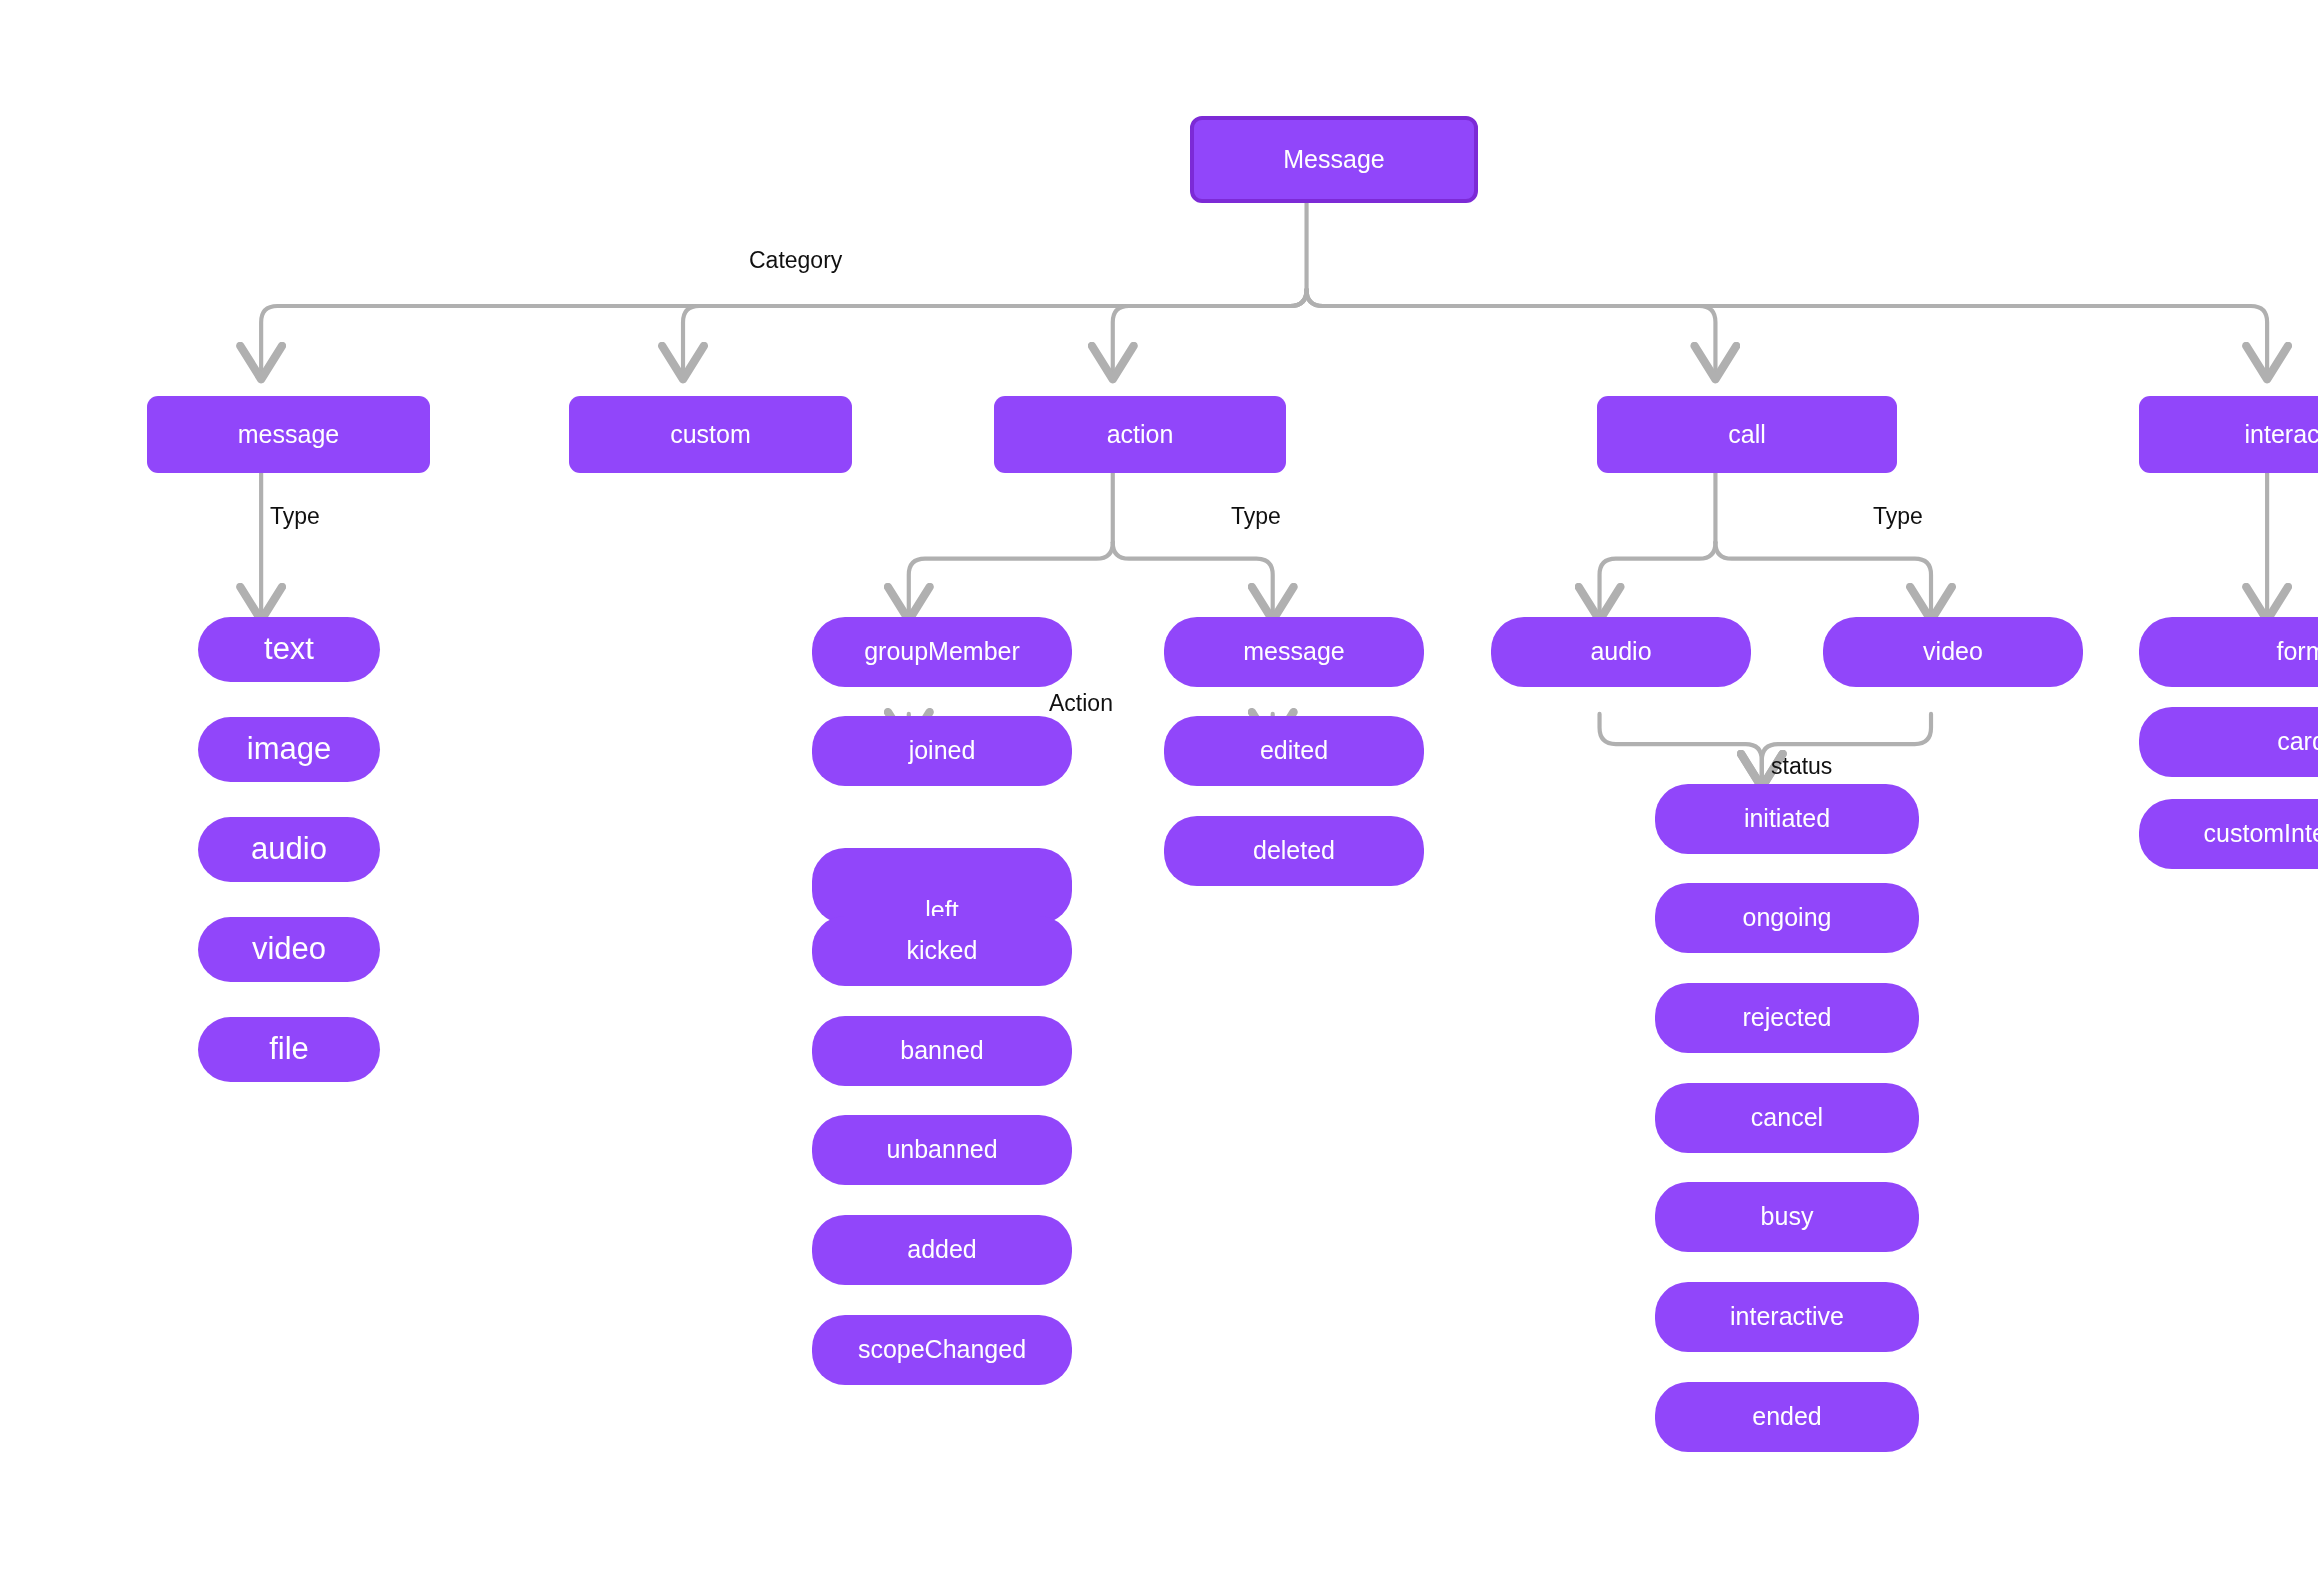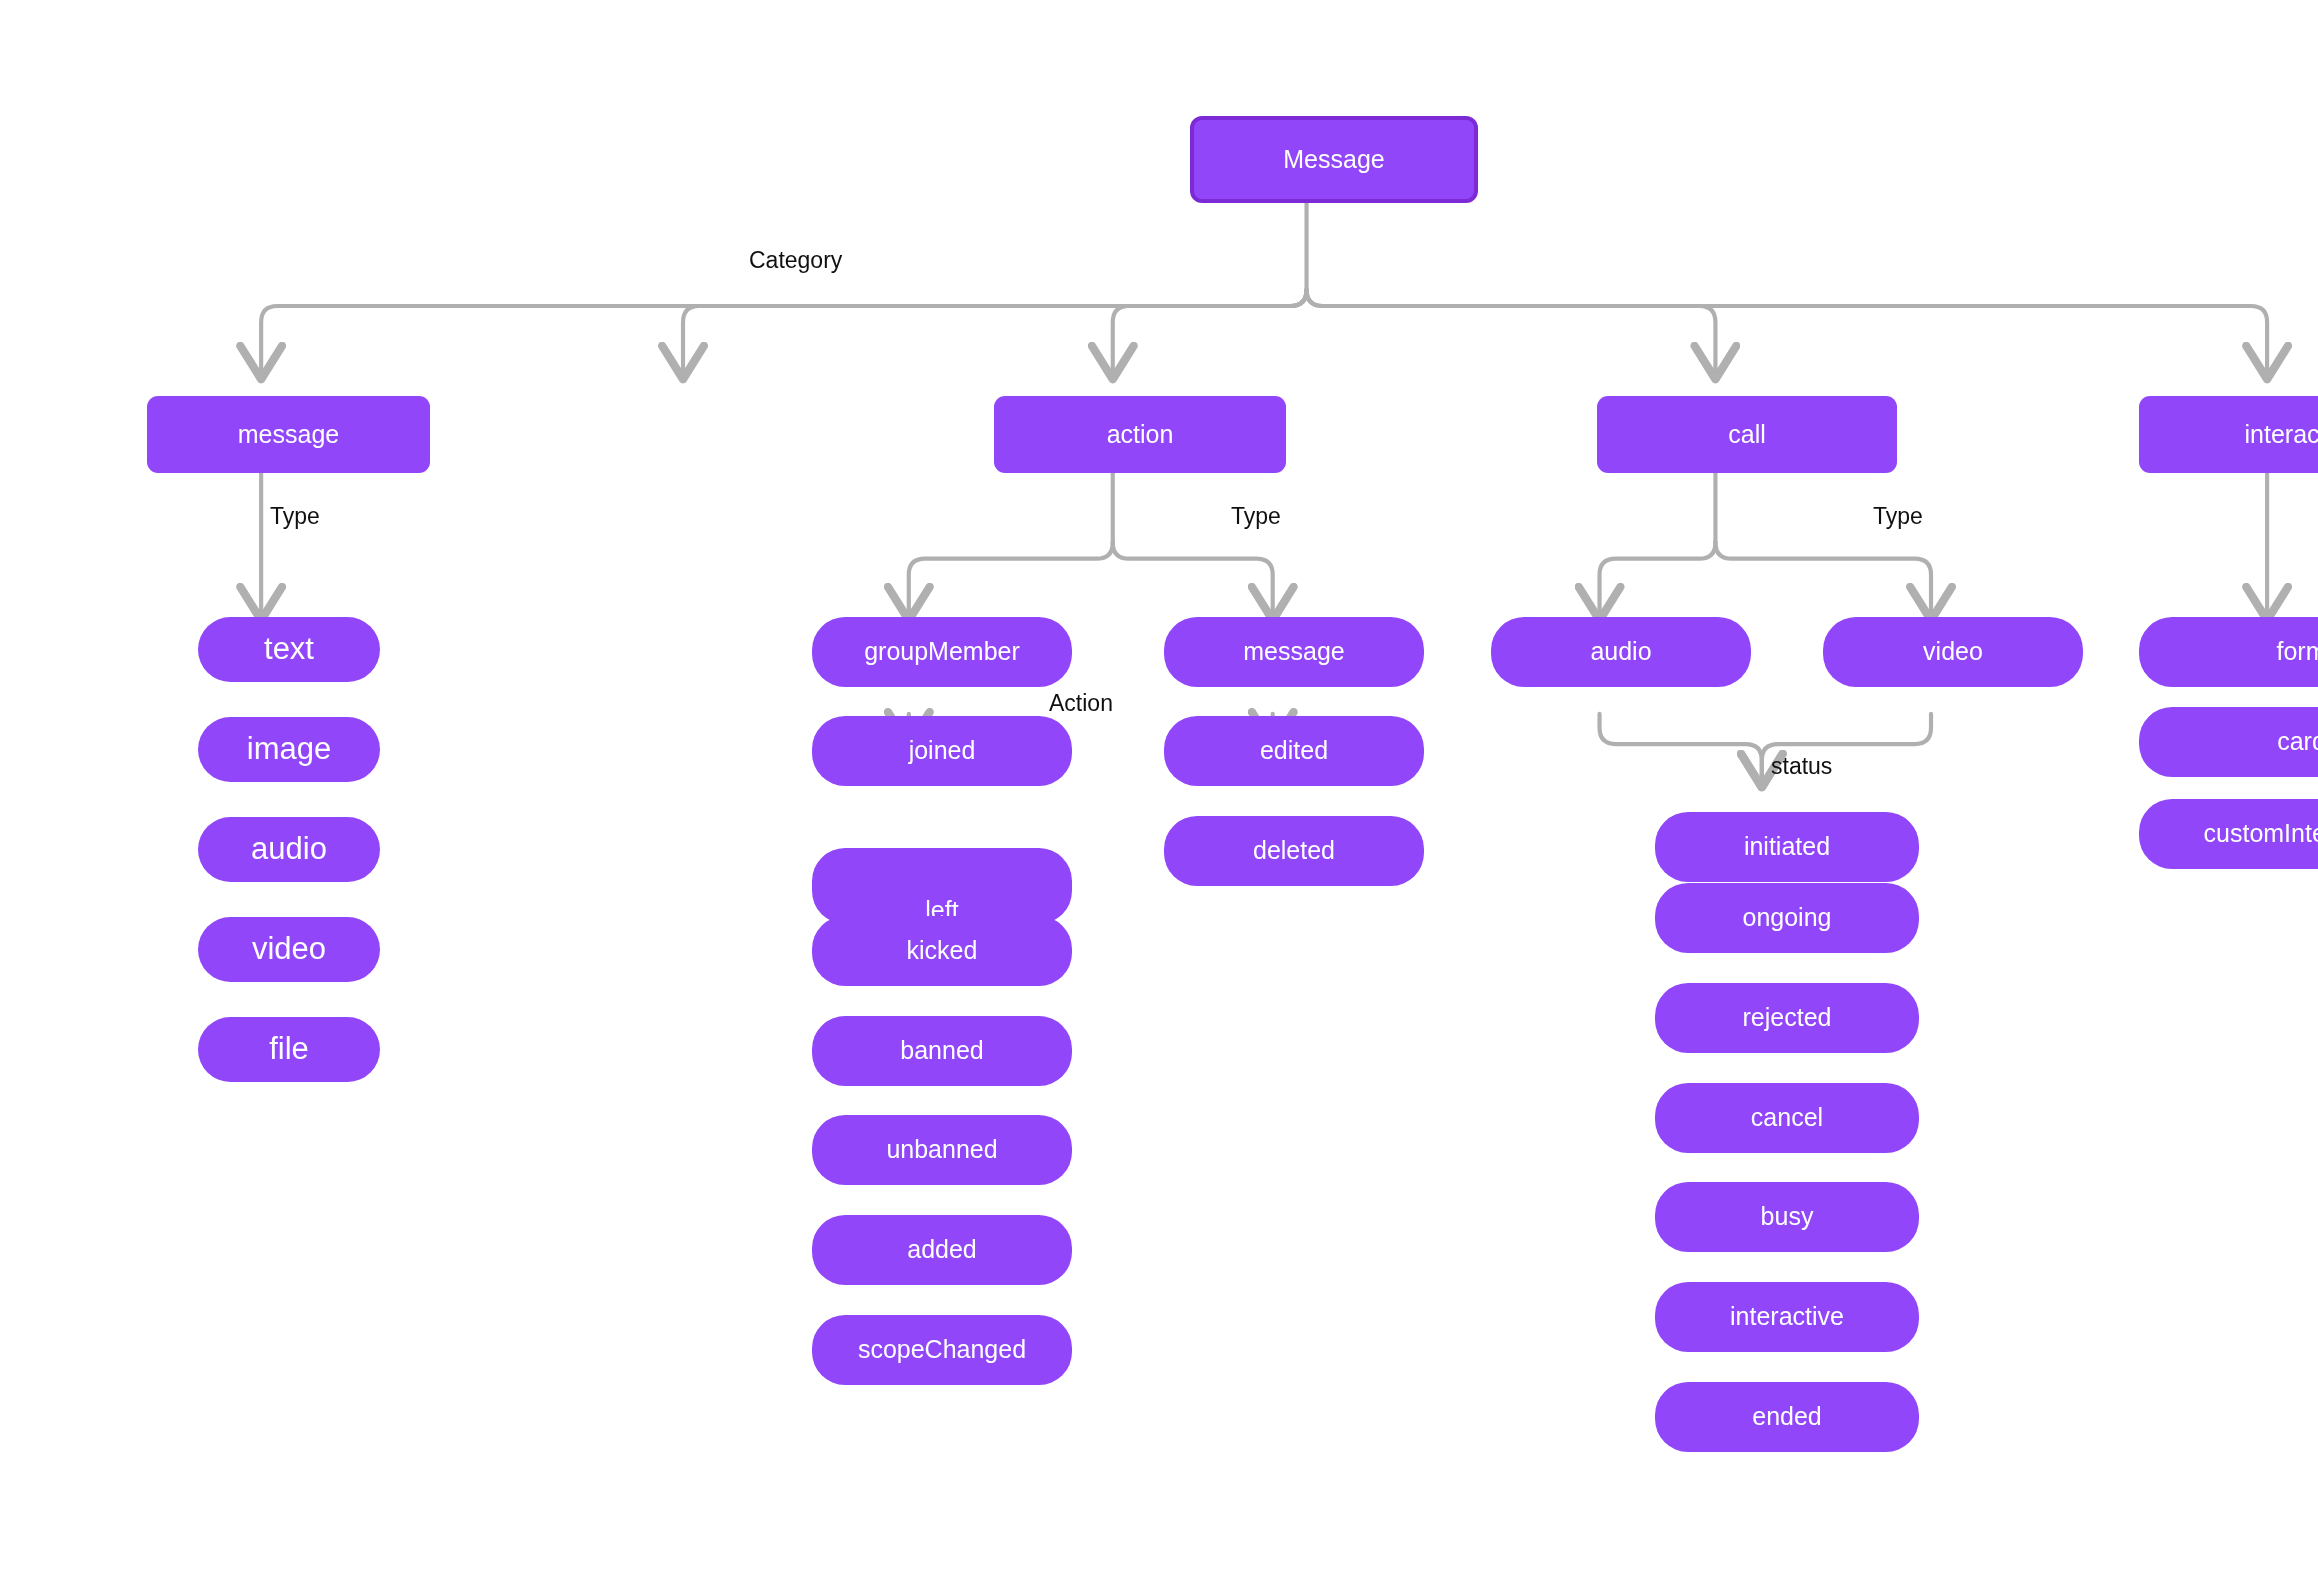--- a/index.html
+++ b/index.html
@@ -107,20 +107,23 @@
 
   <div class="node root" style="left:1163px; top:116px; width:288px; height:87px;">
     <span>Message</span>
   </div>
 
   <div class="edge-label" style="left:749px; top:247px;">Category</div>
 
   <div class="node cat" style="left:120px; top:396px; width:283px; height:77px;">
     <span>message</span>
   </div>
+  <div class="node cat" style="left:542px; top:396px; width:283px; height:77px;">
+    <span>custom</span>
+  </div>
   <div class="node cat" style="left:967px; top:396px; width:292px; height:77px;">
     <span>action</span>
   </div>
   <div class="node cat" style="left:1570px; top:396px; width:300px; height:77px;">
     <span>call</span>
   </div>
   <div class="node cat" style="left:2112px; top:396px; width:325px; height:77px;">
     <span>interactive</span>
   </div>
 
@@ -183,21 +186,21 @@
     <span>deleted</span>
   </div>
 
   <div class="node pill-soft" style="left:1464px; top:617px; width:260px; height:70px;">
     <span>audio</span>
   </div>
   <div class="node pill-soft" style="left:1796px; top:617px; width:260px; height:70px;">
     <span>video</span>
   </div>
 
-  <div class="node pill-soft" style="left:1628px; top:812px; width:264px; height:70px;">
+  <div class="node pill-soft" style="left:1628px; top:784px; width:264px; height:70px;">
     <span>initiated</span>
   </div>
   <div class="node pill-soft" style="left:1628px; top:883px; width:264px; height:70px;">
     <span>ongoing</span>
   </div>
   <div class="node pill-soft" style="left:1628px; top:983px; width:264px; height:70px;">
     <span>rejected</span>
   </div>
   <div class="node pill-soft" style="left:1628px; top:1083px; width:264px; height:70px;">
     <span>cancel</span>

